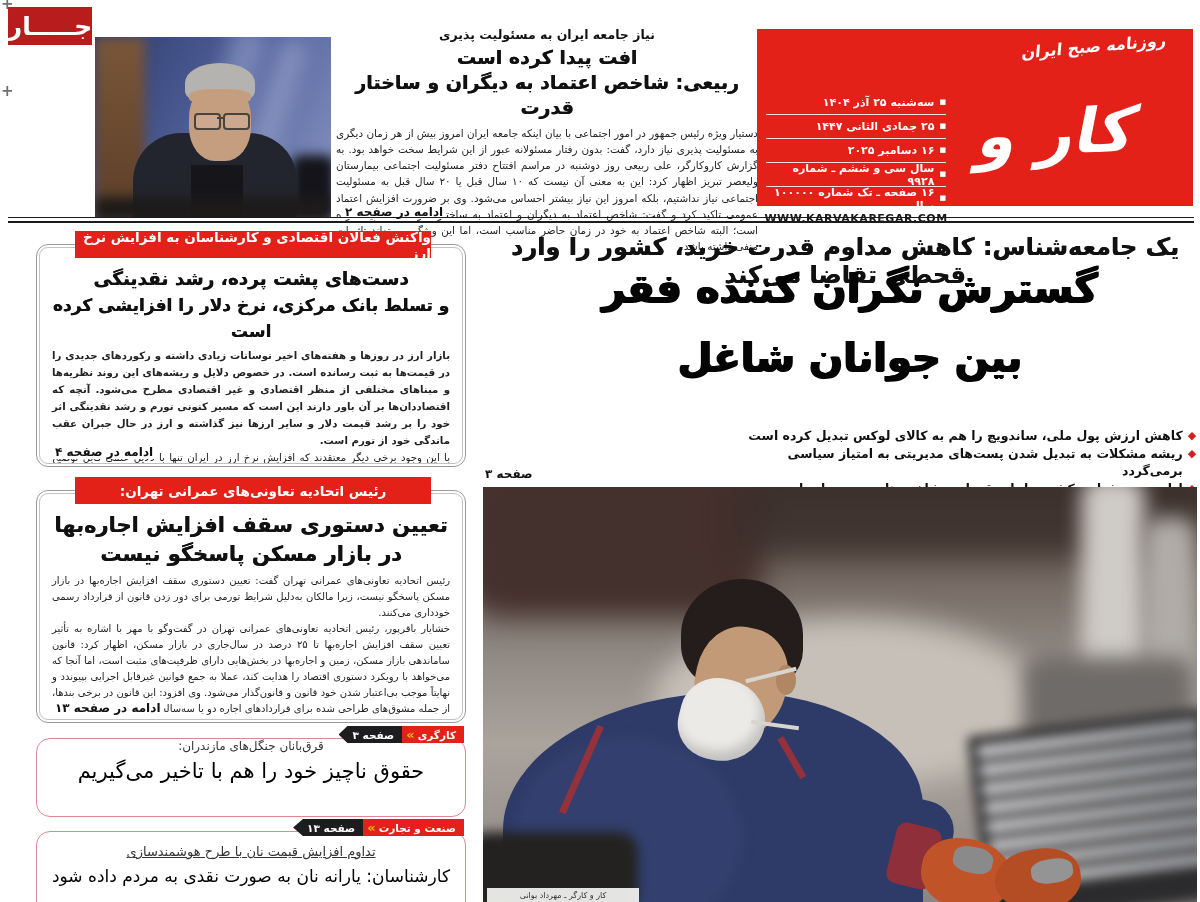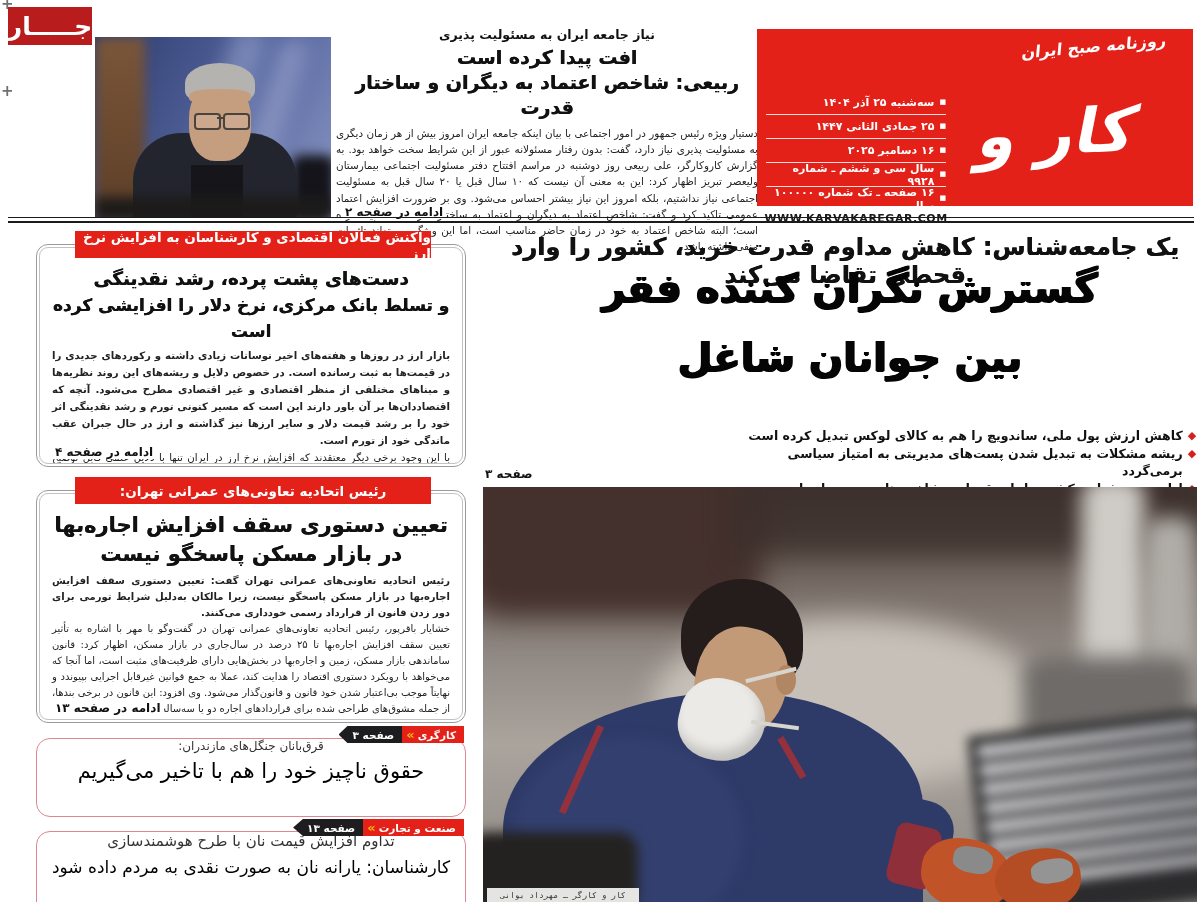--- a/index.html
+++ b/index.html
@@ -56,21 +56,21 @@
   .bx-more{position:absolute;left:12px;bottom:4px;font-size:12px;font-weight:bold;background:#fff;padding:0 3px;}
   .kicker-sm{text-align:center;font-size:12px;color:#333;}
   .plain-headline{text-align:center;color:#000;}
   .tab-group{position:absolute;display:flex;direction:ltr;height:17px;z-index:3;
              font-size:10.5px;font-weight:bold;color:#fff;align-items:stretch;}
   .tab-page{background:#1d1d1f;display:flex;align-items:center;justify-content:center;
             padding:0 8px 0 14px;clip-path:polygon(0 50%,14% 0,100% 0,100% 100%,14% 100%);}
   .tab-section{background:#e32119;display:flex;align-items:center;gap:3px;padding:0 8px 0 4px;}
   .tab-section .chev{color:#f6b40e;font-size:13px;font-weight:bold;line-height:1;}
   
-  .photo{position:absolute;overflow:hidden;font-family:Liberation Mono, monospace;}
+  .photo{position:absolute;overflow:hidden;}
   .ph{position:absolute;}
   .blur6{filter:blur(6px);} .blur10{filter:blur(10px);} .blur14{filter:blur(14px);}
   .credit-chip{position:absolute;left:4px;bottom:0;width:152px;height:14px;background:rgba(245,245,243,.92);
                color:#333;font-size:8px;display:flex;align-items:center;justify-content:center;}
   .sheet{height:12px;border-radius:2px;background:linear-gradient(90deg,#d9d9db,#a2a3a7);margin-bottom:7px;}
 </style>
 </head>
 <body>
 
 <div class="page">
@@ -206,21 +206,21 @@
     </div>
   </div>
 
   <div class="banner" style="left:75px;top:477px;width:356px;height:27px;">رئیس اتحادیه تعاونی‌های عمرانی تهران:</div>
   <div class="frame" style="left:36px;top:490px;width:430px;height:233px;">
     <div class="frame-inner">
       <div class="bx-headline" style="font-size:21px;line-height:29px;margin-top:17px;">
         <div>تعیین دستوری سقف افزایش اجاره‌بها</div>
         <div>در بازار مسکن پاسخگو نیست</div>
       </div>
-      <div class="bx-body" style="margin-top:4px;font-weight:bold;font-size:10px;line-height:1.6;">رئیس اتحادیه تعاونی‌های عمرانی تهران گفت: تعیین دستوری سقف افزایش اجاره‌بها در بازار مسکن پاسخگو نیست، زیرا مالکان به‌دلیل شرایط تورمی برای دور زدن قانون از قرارداد رسمی خودداری می‌کنند.</div>
+      <div class="bx-body" style="margin-top:4px;font-weight:normal;font-size:10px;line-height:1.6;">رئیس اتحادیه تعاونی‌های عمرانی تهران گفت: تعیین دستوری سقف افزایش اجاره‌بها در بازار مسکن پاسخگو نیست، زیرا مالکان به‌دلیل شرایط تورمی برای دور زدن قانون از قرارداد رسمی خودداری می‌کنند.</div>
       <div class="bx-body" style="font-size:10px;line-height:1.6;">خشایار باقرپور، رئیس اتحادیه تعاونی‌های عمرانی تهران در گفت‌وگو با مهر با اشاره به تأثیر تعیین سقف افزایش اجاره‌بها تا ۲۵ درصد در سال‌جاری در بازار مسکن، اظهار کرد: قانون ساماندهی بازار مسکن، زمین و اجاره‌بها در بخش‌هایی دارای ظرفیت‌های مثبت است، اما آنجا که می‌خواهد با رویکرد دستوری اقتصاد را هدایت کند، عملا به جمع قوانین غیرقابل اجرایی بپیوندد و نهایتاً موجب بی‌اعتبار شدن خود قانون و قانون‌گذار می‌شود. وی افزود: این قانون در برخی بندها، از جمله مشوق‌های طراحی شده برای قراردادهای اجاره دو یا سه‌ساله، گام مثبتی برداشته است؛ به‌طوری که این قراردادها را مشمول معافیت‌های مالیات بر اجاره کرده و درواقع به سمت فرهنگ‌سازی برای افزایش امنیت سکونت مستأجران حرکت کرده است.</div>
       <div class="bx-more">ادامه در صفحه ۱۳</div>
     </div>
   </div>
 
   <div class="tab-group" style="right:736px;top:726px;">
     <div class="tab-page">صفحه ۳</div>
     <div class="tab-section">
       <span class="chev">«</span>
       <span>کارگری</span>
@@ -232,17 +232,17 @@
   </div>
 
   <div class="tab-group" style="right:736px;top:819px;">
     <div class="tab-page">صفحه ۱۳</div>
     <div class="tab-section">
       <span class="chev">«</span>
       <span>صنعت و تجارت</span>
     </div>
   </div>
   <div class="frame-pink" style="left:36px;top:831px;width:430px;height:85px;">
-    <div class="kicker-sm" style="font-size:15px;">تداوم افزایش قیمت نان با طرح هوشمندسازی</div>
+    <div class="kicker-sm" style="margin-top:12px;font-size:13px;text-decoration:underline;">تداوم افزایش قیمت نان با طرح هوشمندسازی</div>
     <div class="plain-headline" style="font-size:17px;margin-top:7px;">کارشناسان: یارانه نان به صورت نقدی به مردم داده شود</div>
   </div>
 
 </div>
 
 </body></html>

